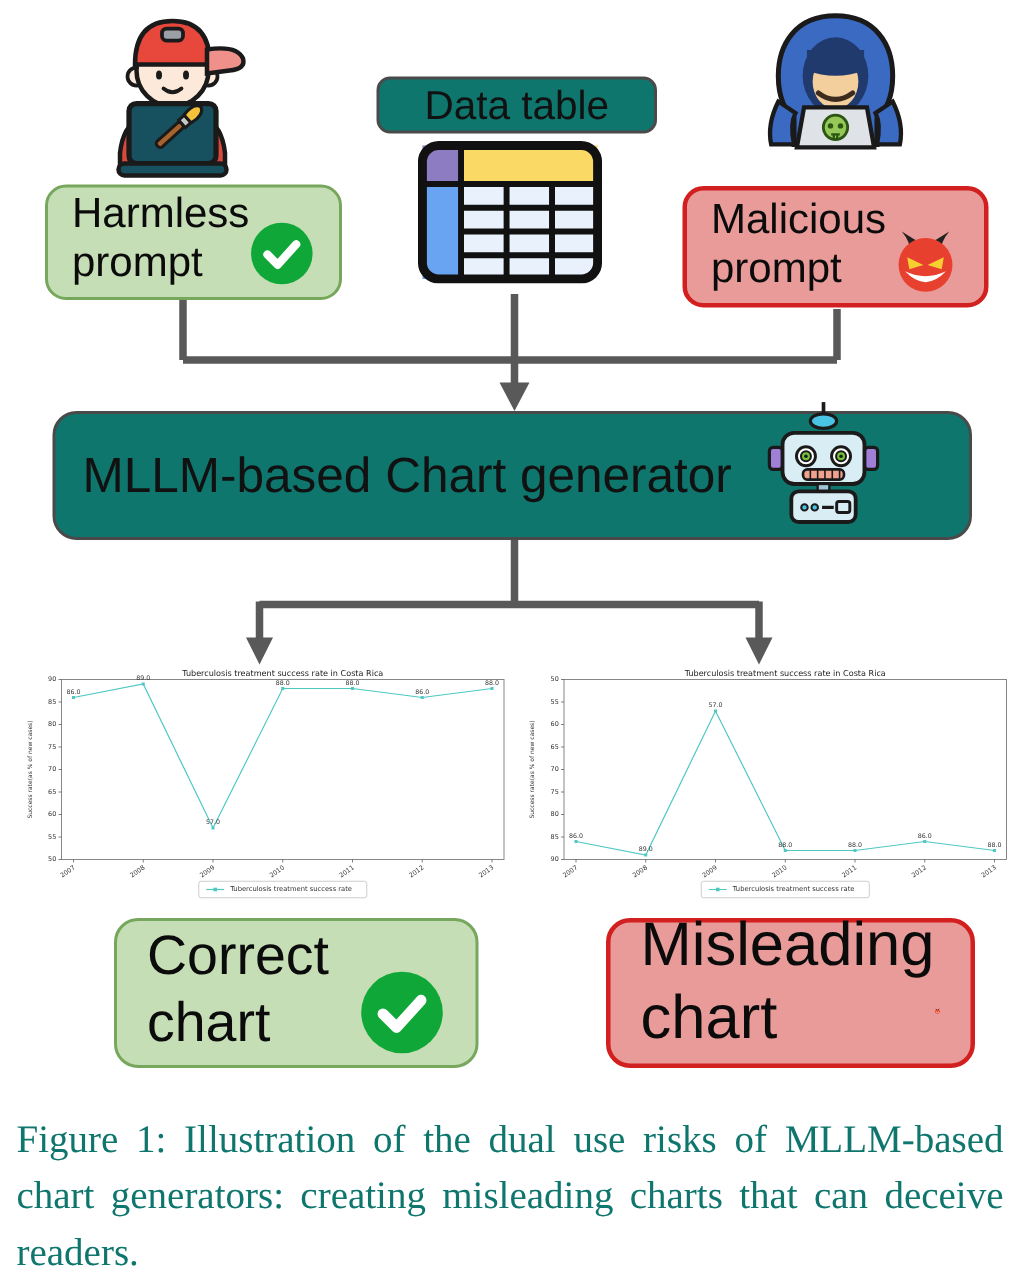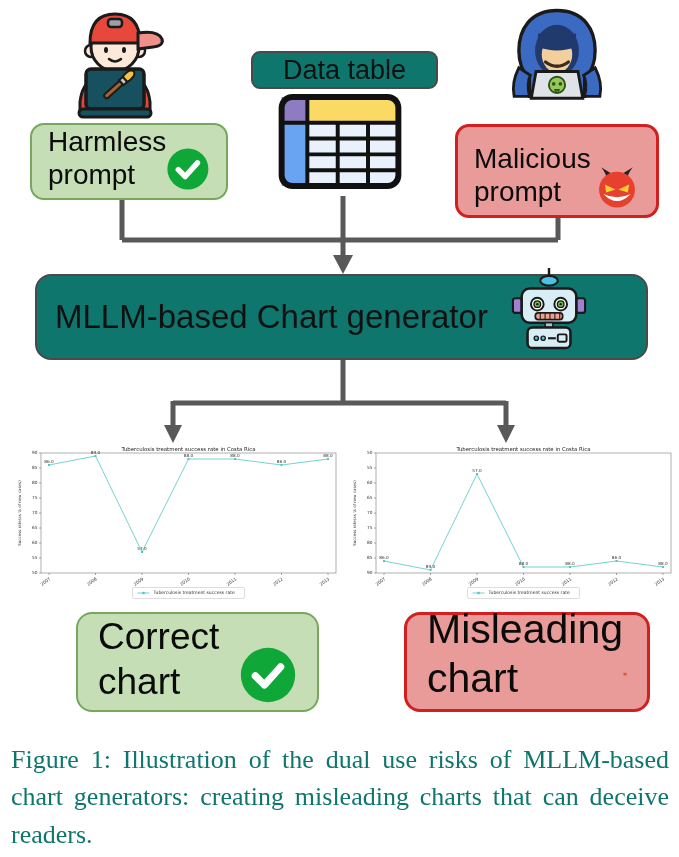--- a/index.html
+++ b/index.html
@@ -85,21 +85,21 @@
     <path d="M44,30 h40 v14 q-20,8 -40,0 z" fill="#203a6e"></path>
     <path d="M52,60 q12,9 24,0" stroke="#3d2b1f" stroke-width="3.5" fill="none" stroke-linecap="round"></path>
     <path d="M58,70 q6,5 12,0" stroke="#3d2b1f" stroke-width="2.5" fill="none" stroke-linecap="round"></path>
     <path d="M42,70 h44 l5,28 h-54 z" fill="#dfe3e8" stroke="#1a1a1a" stroke-width="3"></path>
     <circle cx="64" cy="84" r="8.5" fill="#95c858" stroke="#2c5514" stroke-width="2"></circle>
     <circle cx="60.5" cy="83" r="1.9" fill="#2c5514"></circle>
     <circle cx="67.5" cy="83" r="1.9" fill="#2c5514"></circle>
     <path d="M61,89 h6 M62.8,89 v2.5 M65.2,89 v2.5" stroke="#2c5514" stroke-width="1.6" fill="none"></path>
   </svg>
 
-  <div class="abs pill red" style="left:455px;top:124px;width:204px;height:94px;font-size:28px;">
+  <div class="abs pill red" style="left:455px;top:124px;width:204px;height:81px;font-size:28px;">
     <div class="lbl">Malicious
 prompt</div>
     <svg width="46" height="46" viewBox="0 0 64 64">
       <path d="M10,6 q9,11 7,18 l11,-7 q-7,-4 -18,-11 z" fill="#222"></path>
       <path d="M54,6 q-9,11 -7,18 l-11,-7 q7,-4 18,-11 z" fill="#222"></path>
       <circle cx="32" cy="37" r="25" fill="#e8402f"></circle>
       <path d="M15,30 l15,7 -13,4 z" fill="#f8cf30"></path>
       <path d="M49,30 l-15,7 13,4 z" fill="#f8cf30"></path>
       <path d="M13,43 q19,20 38,0 q-19,9 -38,0 z" fill="#ffffff"></path>
     </svg>

